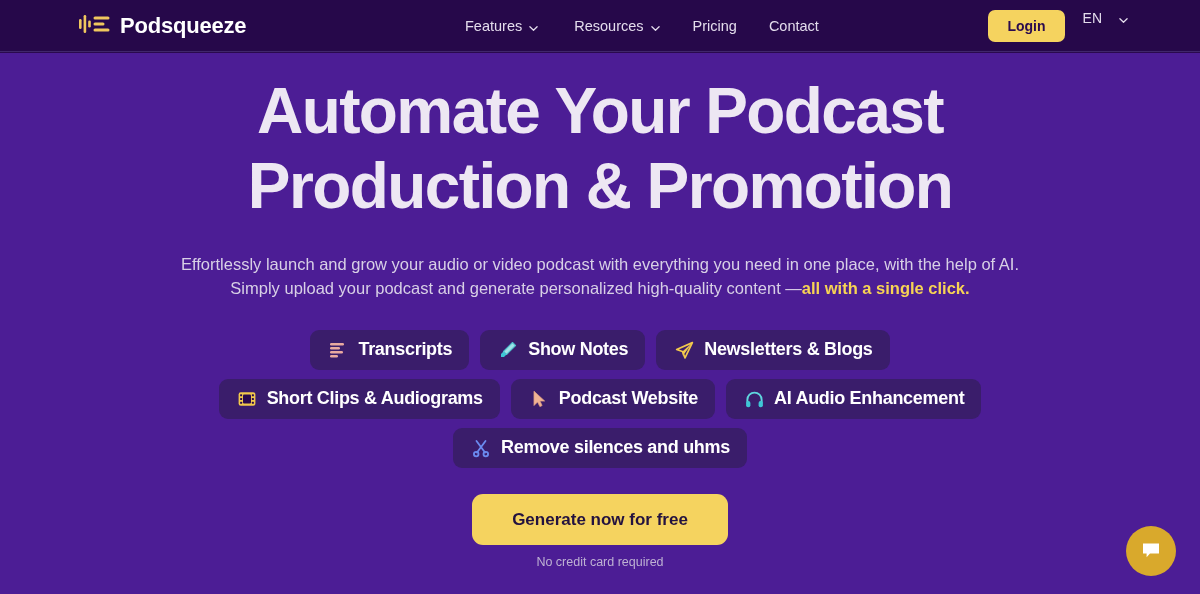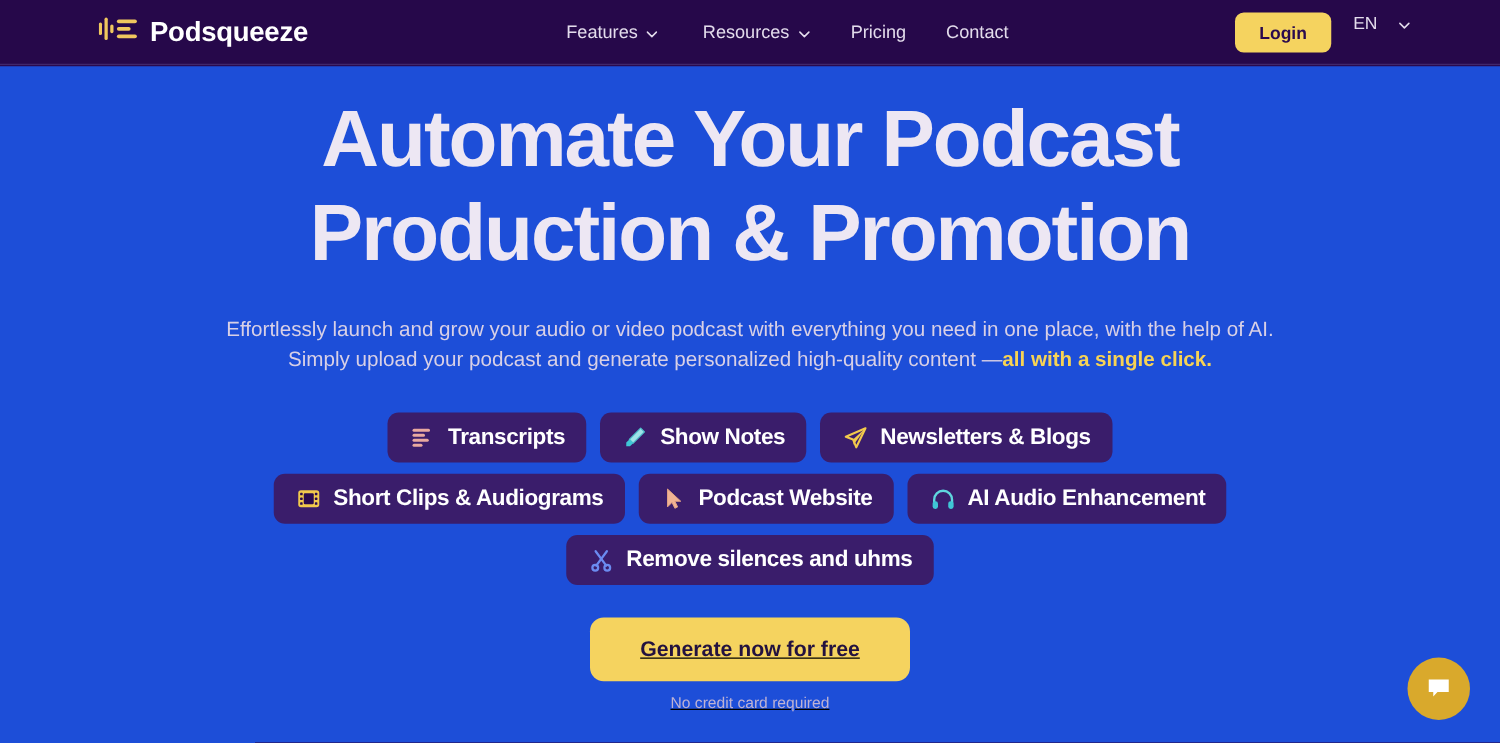--- a/index.html
+++ b/index.html
@@ -24,21 +24,21 @@
     display:flex; align-items:center; gap:9px;
     text-decoration:none;
   }
   .brand-mark { display:block; }
   .brand-name {
     color:#FFFFFF; font-size:22px; font-weight:bold; letter-spacing:-0.2px;
     white-space:nowrap;
   }
 
   .nav {
-    position:absolute; left:453px; top:50%; transform:translateY(-50%);
+    position:absolute; left:465px; top:50%; transform:translateY(-50%);
     display:flex; align-items:center; gap:0px;
   }
   .nav-item {
     display:flex; align-items:center; gap:7px;
     color:#E3DCEC; font-size:14.5px; white-space:nowrap;
     cursor:pointer; padding:4px 0;
   }
   .nav-gap-1 { margin-right:36px; }
   .nav-gap-2 { margin-right:33px; }
   .nav-gap-3 { margin-right:32px; }
@@ -59,21 +59,21 @@
     line-height:1;
   }
   .lang {
     display:flex; align-items:center; gap:17px;
     color:#E3DCEC; font-size:14px; cursor:pointer;
   }
 
   
   .hero {
     position:absolute; top:53px; left:0; width:1200px; height:541px;
-    background:#1d4ed8;
+    background:#4c1d95;
     display:flex; flex-direction:column; align-items:center;
   }
   .headline {
     margin-top:26px;
     text-align:center;
     color:#EDE7F3;
     font-size:64px;
     font-weight:bold;
     line-height:1.0;
     letter-spacing:-1.6px;
@@ -110,21 +110,21 @@
     letter-spacing:-0.3px;
     white-space:nowrap;
     cursor:pointer;
     line-height:1.1;
   }
   .pill-icon { display:flex; align-items:center; justify-content:center; width:22px; height:22px; flex:0 0 22px; }
 
   
   .cta-wrap {
     margin-top:26px;
-    display:flex; flex-direction:column; align-items:center;text-decoration:underline;
+    display:flex; flex-direction:column; align-items:center;
   }
   .cta-btn {
     background:#F5D35F; color:#23123F;
     font-size:17px; font-weight:bold;
     border:none; border-radius:11px;
     padding:17px 40px; cursor:pointer;
     font-family:"Liberation Sans", sans-serif;
     line-height:1;
   }
   .cta-note {

